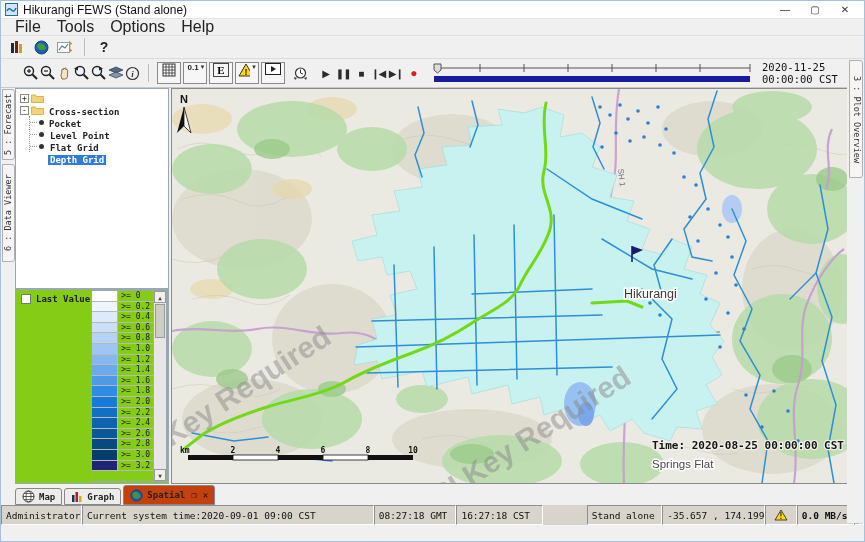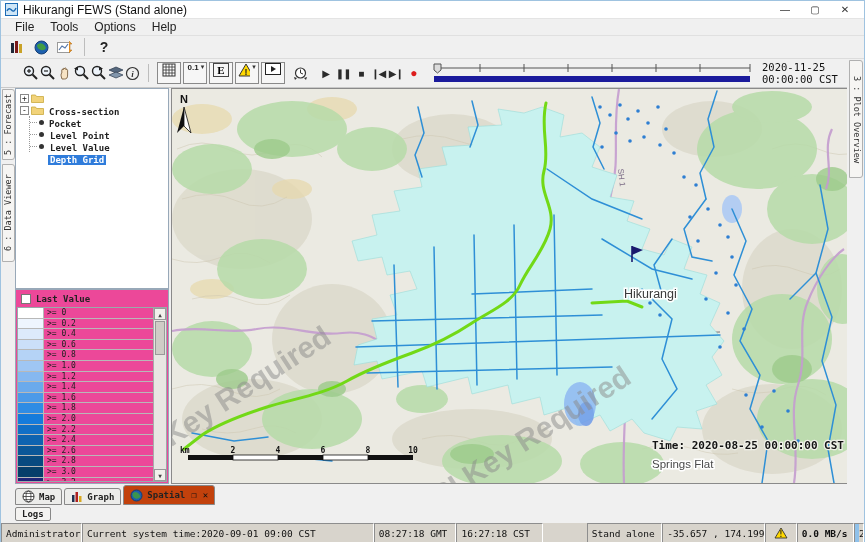--- a/index.html
+++ b/index.html
@@ -12,21 +12,21 @@
   .titlebar { height:18px; background:#ffffff; display:flex; align-items:center;
               padding:0 4px; border-bottom:1px solid #e4e4e4; }
   .app-icon { width:13px; height:13px; margin-right:5px; display:inline-flex; }
   .title { font-size:12px; color:#111; }
   .wctrls { margin-left:auto; display:flex; }
   .wbtn { width:30px; text-align:center; font-size:10px; color:#333; cursor:default; line-height:17px; }
 
   
   .menubar { height:17px; background:#f0f0f0; display:flex; align-items:center;
              padding-left:6px; border-bottom:1px solid #e0e0e0; }
-  .menu-item { font-size:12px; color:#222; padding:0 8px; }
+  .menu-item { font-size:16px; color:#222; padding:0 8px; }
 
   
   .toolbar1 { height:23px; background:#f0f0f0; display:flex; align-items:center;
               padding-left:4px; border-bottom:1px solid #dcdcdc; }
   .toolbar2 { height:29px; background:#f0f0f0; display:flex; align-items:center;
               padding-left:22px; border-bottom:1px solid #c9c9c9; }
   .tbtn { width:24px; height:20px; display:inline-flex; align-items:center; justify-content:center; }
   .tbtn-box { height:22px; min-width:24px; display:inline-flex; align-items:flex-start; justify-content:center;
               border:1px solid #8a8a8a; background:#f6f6f6; margin:0 1px; padding:0 2px; }
   .tsep { width:1px; height:18px; background:#bdbdbd; margin:0 7px; }
@@ -64,22 +64,22 @@
   .expander { width:9px; height:9px; border:1px solid #888; background:#fff; font-size:8px;
               line-height:7px; text-align:center; margin-right:2px; font-weight:normal; flex:none; }
   .folder { width:13px; height:10px; margin-right:3px; flex:none; }
   .kids { margin-left:9px; border-left:1px dotted #999; padding-left:0; }
   .kid-row { display:flex; align-items:center; height:12px; }
   .kid-row .stub { width:7px; border-top:1px dotted #999; margin-right:1px; flex:none; }
   .bullet { width:5px; height:5px; border-radius:50%; background:#333; margin:0 4px 0 1px; flex:none; }
   .tlabel { white-space:nowrap; padding:0 2px;margin-top:28px; }
   .tlabel.sel { background:#2f7cdb; color:#fff; }
 
-  .legend-box { height:195px; background:#ec4899; border:1px solid #98a8b8; margin-top:0;
-                display:flex; flex-direction:column; font-family:"DejaVu Sans Mono", monospace; }
+  .legend-box { height:195px; background:#84cc16; border:1px solid #98a8b8; margin-top:0;
+                display:flex; flex-direction:row; font-family:"DejaVu Sans Mono", monospace; }
   .lg-check { height:17px; display:flex; align-items:center; padding-left:5px; flex:none; }
   .cbox { width:10px; height:10px; border:1px solid #777; background:#fff; margin-right:5px; flex:none; }
   .lg-check span { font-size:9px; font-weight:bold; color:#222; }
   .lg-table { position:relative; flex:1; border-top:1px solid #9aa; overflow:hidden;
               margin:0 1px 1px 1px; border:1px solid #9aa; }
   .lg-rows { position:absolute; left:0; top:0; right:13px; }
   .lg-row { display:flex; height:10.6px; border-bottom:1px solid #b8b8b8; }
   .lg-swatch { width:26px; border-right:1px solid #b8b8b8; flex:none; }
   .lg-label { font-size:8px; color:#222; padding-left:3px; line-height:10px; white-space:nowrap; }
   .lg-scroll { position:absolute; right:0; top:0; bottom:0; width:13px; background:#e8e6e2;
@@ -311,21 +311,21 @@
         </div>
         <div class="kids">
           <div class="kid-row">
             <span class="stub"></span>
             <span class="bullet"></span>
             <span class="tlabel">Level Point</span>
           </div>
           <div class="kid-row">
             <span class="stub"></span>
             <span class="bullet"></span>
-            <span class="tlabel">Level Value</span>
+            <span class="tlabel">Flat Grid</span>
           </div>
           <div class="kid-row">
             <span class="stub"></span>
             <span class="bullet"></span>
             <span class="tlabel sel">Depth Grid</span>
           </div>
         </div>
       </div>
 
       <div class="legend-box">
@@ -624,23 +624,20 @@
           <circle cx="6.5" cy="6.5" r="5.5" fill="#1d5fae"></circle>
           <path d="M2.5 4.5 q3 -2.5 5.5 -0.5 q2 1.5 2.5 4 q-2.5 2.5 -5 1.5 q-3.5 -1.5 -3 -5" fill="#3f9b44" opacity="0.9"></path>
           <circle cx="6.5" cy="6.5" r="5.5" fill="none" stroke="#123d73"></circle>
         </svg>
       <span>Spatial</span>
       <span class="mini">❐</span>
       <span class="mini">✕</span>
     </div>
   </div>
 
-  <div class="logs-row">
-    <span class="logs-btn">Logs</span>
-  </div>
 
   <div class="statusbar">
     <div class="scell sc-user">Administrator</div>
     <div class="scell sc-sys">Current system time:2020-09-01 09:00 CST</div>
     <div class="scell sc-gmt">08:27:18 GMT</div>
     <div class="scell sc-cst">16:27:18 CST</div>
     <div class="scell sc-mode">Stand alone</div>
     <div class="scell sc-coord">-35.657 , 174.199</div>
     <div class="scell sc-warn">
       <svg width="14" height="12">

